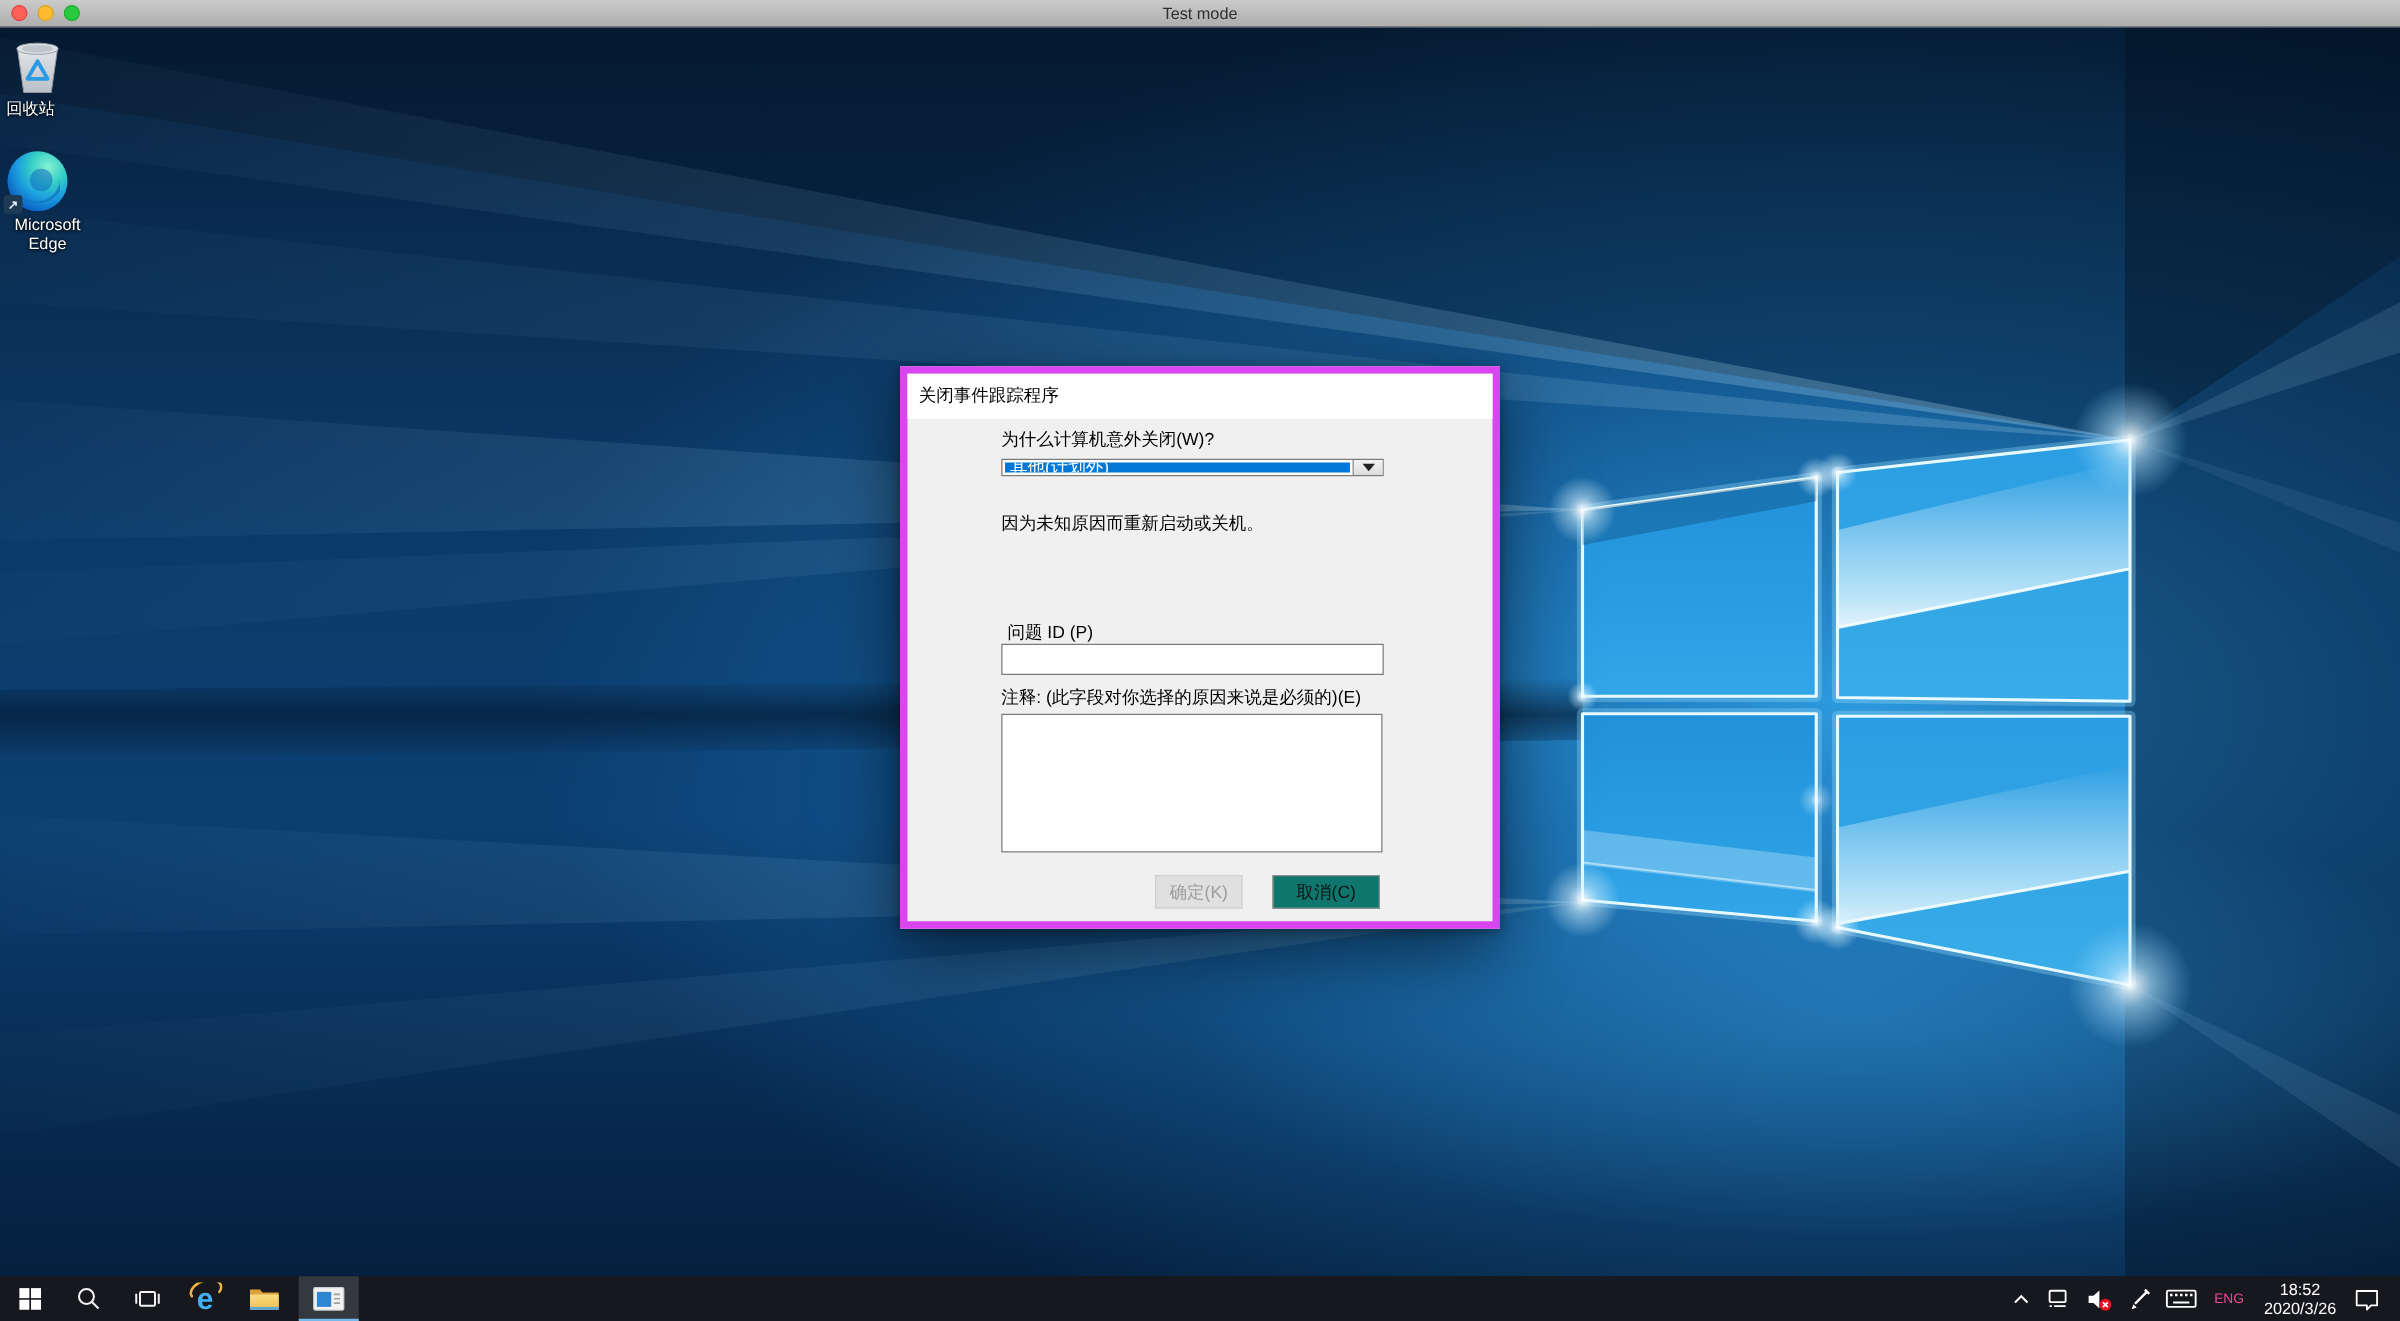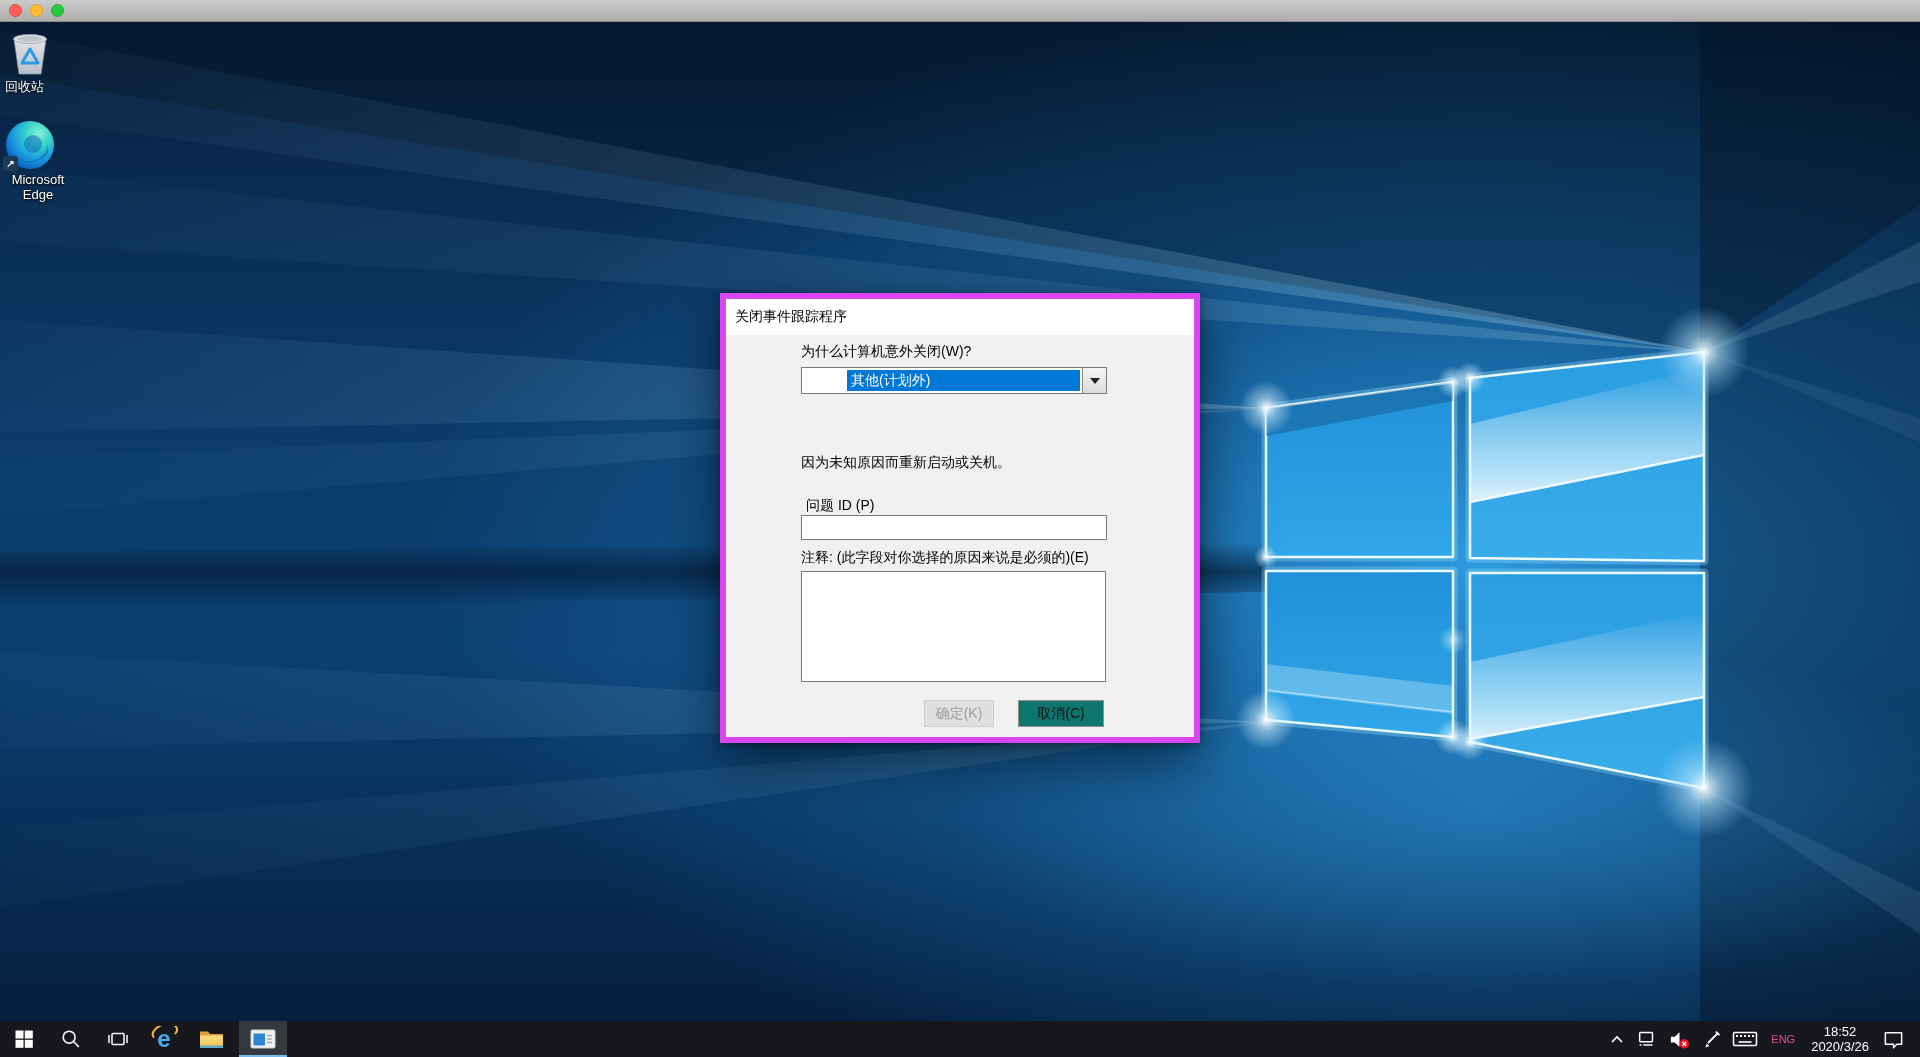--- a/index.html
+++ b/index.html
@@ -35,25 +35,25 @@
     display:flex; align-items:center; justify-content:center; }
 
   
   .dialog { position:absolute; left:720px; top:293px; width:480px; height:450px; z-index:5;
     background:#f0f0f0; border:6px solid #d946ef;
     box-shadow:0 18px 55px rgba(0,0,0,.55), 0 2px 8px rgba(0,0,0,.35); }
   .dialog .titlebar { height:36px; background:#fff; display:flex; align-items:center;
     padding-left:9px; font-size:14px; color:#000; }
   .dialog .label { position:absolute; font-size:14px; color:#000; white-space:nowrap; }
   .dlg-question { left:75px; top:44px; }
-  .dlg-desc     { left:75px; top:111px;margin-top:44px; }
+  .dlg-desc     { left:75px; top:111px; }
   .dlg-pid      { left:80px; top:198px; }
   .dlg-cmt      { left:75px; top:250px; }
-  .combo { position:absolute; left:75px; top:68px; width:306px; height:27px;
-    background:#fff; border:1px solid #7a7a7a; display:flex;padding-left:43px; }
+  .combo { position:absolute; left:75px; top:68px; width:306px; height:14px;
+    background:#fff; border:1px solid #7a7a7a; display:flex; }
   .combo-sel { flex:1; margin:2px; background:#0078d7; color:#fff; font-size:14px;
     display:flex; align-items:center; padding-left:4px; white-space:nowrap; overflow:hidden; }
   .combo-btn { width:24px; border-left:1px solid #8a8a8a;
     background:linear-gradient(#f4f4f4,#dcdcdc); display:flex; align-items:center;
     justify-content:center; }
   .combo-btn .tri { width:0; height:0; border-left:5px solid transparent;
     border-right:5px solid transparent; border-top:6px solid #222; }
   .dlg-input { position:absolute; left:75px; top:216px; width:306px; height:25px;
     border:1px solid #7a7a7a; background:#fff; font-size:14px; padding:0 4px; outline:none; }
   .dlg-textarea { position:absolute; left:75px; top:272px; width:305px; height:111px;
@@ -209,20 +209,21 @@
     <circle cx="1704" cy="788" r="50" fill="url(#bigGlow)"></circle>
     <circle cx="1453" cy="640" r="14" fill="url(#glow)" opacity="0.7"></circle>
   </svg>
 
   <div class="mac-titlebar">
     <div class="traffic">
       <div class="light red"></div>
       <div class="light yellow"></div>
       <div class="light green"></div>
     </div>
+    <div class="mac-title">Test mode</div>
   </div>
 
   <div class="desk-icon" id="icon-recycle">
     <svg width="50" height="48" viewBox="0 0 50 48">
       <defs>
         <linearGradient id="binG" x1="0" y1="0" x2="0" y2="1">
           <stop offset="0" stop-color="#eef0f3"></stop>
             <stop offset="1" stop-color="#c3c8cf"></stop>
         </linearGradient>
       </defs>

